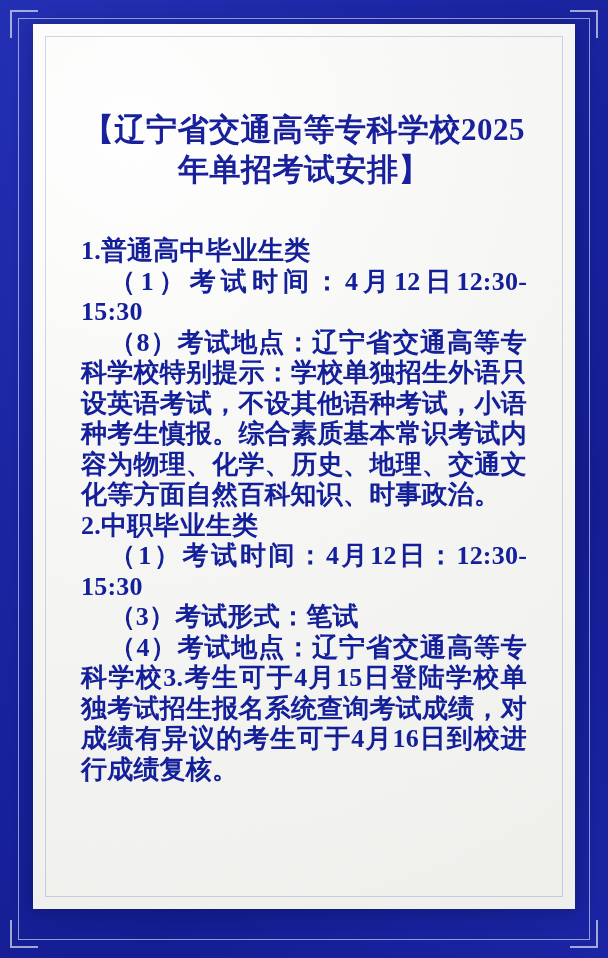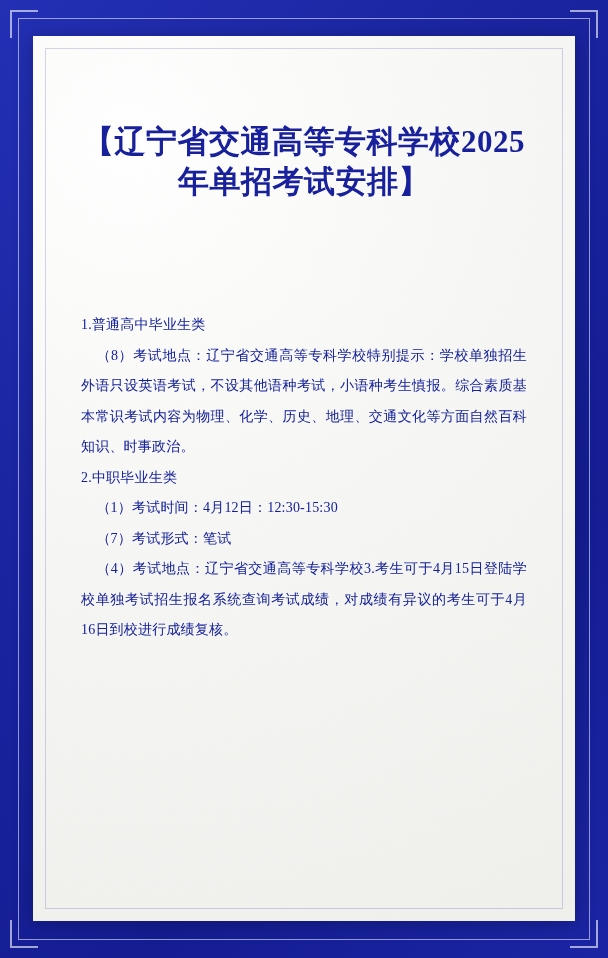--- a/index.html
+++ b/index.html
@@ -28,21 +28,21 @@
     top: 18px;
     right: 18px;
     bottom: 18px;
     border: 1px solid rgba(255,255,255,0.55);
     box-sizing: border-box;
   }
   
   .paper {
     position: absolute;
     left: 33px;
-    top: 36px;
+    top: 24px;
     width: 542px;
     height: 885px;
     background:
       radial-gradient(circle at 18% 12%, rgba(255,255,255,0.95) 0%, rgba(246,246,244,0.9) 45%, rgba(238,238,235,0.9) 100%),
       repeating-linear-gradient(0deg, rgba(0,0,0,0.012) 0px, rgba(0,0,0,0.012) 1px, rgba(255,255,255,0) 1px, rgba(255,255,255,0) 3px),
       repeating-linear-gradient(90deg, rgba(0,0,0,0.012) 0px, rgba(0,0,0,0.012) 1px, rgba(255,255,255,0) 1px, rgba(255,255,255,0) 3px),
       #f4f3f0;
     box-shadow: 0 2px 18px rgba(0,0,0,0.25);
     box-sizing: border-box;
   }
@@ -66,25 +66,25 @@
     color: #18219b;
     font-weight: bold;
     font-size: 31px;
     line-height: 40px;
     text-align: center;
     letter-spacing: 0.5px;
     margin: 0 0 0 0;
     text-shadow: 0 1px 0 rgba(255,255,255,0.6);
   }
   .body-block {
-    margin-top: 108px;
+    margin-top: 46px;
     color: #14209a;
-    font-size: 14px;
+    font-size: 26px;
     line-height: 30.5px;
-    font-weight: normal;
+    font-weight: bold;
     text-align: justify;
     text-justify: inter-ideograph;
     letter-spacing: 0.2px;
   }
   .body-block p {
     margin: 0;
     text-indent: 0;
   }
   .body-block p.indent {
     text-indent: 1.1em;
@@ -114,21 +114,22 @@
   <div class="corner br"></div>
 
   <div class="paper">
     <div class="paper-inner-line"></div>
 
     <div class="content">
       <h1 class="title">【辽宁省交通高等专科学校2025年单招考试安排】</h1>
 
       <div class="body-block">
         <p class="noindent">1.普通高中毕业生类</p>
+        <p class="indent">（1）考试时间：4月12日12:30-15:30</p>
         <p class="indent">（8）考试地点：辽宁省交通高等专科学校特别提示：学校单独招生外语只设英语考试，不设其他语种考试，小语种考生慎报。综合素质基本常识考试内容为物理、化学、历史、地理、交通文化等方面自然百科知识、时事政治。</p>
         <p class="noindent">2.中职毕业生类</p>
         <p class="indent">（1）考试时间：4月12日：12:30-15:30</p>
-        <p class="indent">（7）考试形式：笔试</p>
+        <p class="indent">（3）考试形式：笔试</p>
         <p class="indent">（4）考试地点：辽宁省交通高等专科学校3.考生可于4月15日登陆学校单独考试招生报名系统查询考试成绩，对成绩有异议的考生可于4月16日到校进行成绩复核。</p>
       </div>
     </div>
   </div>
 </div>
 
 </body></html>

